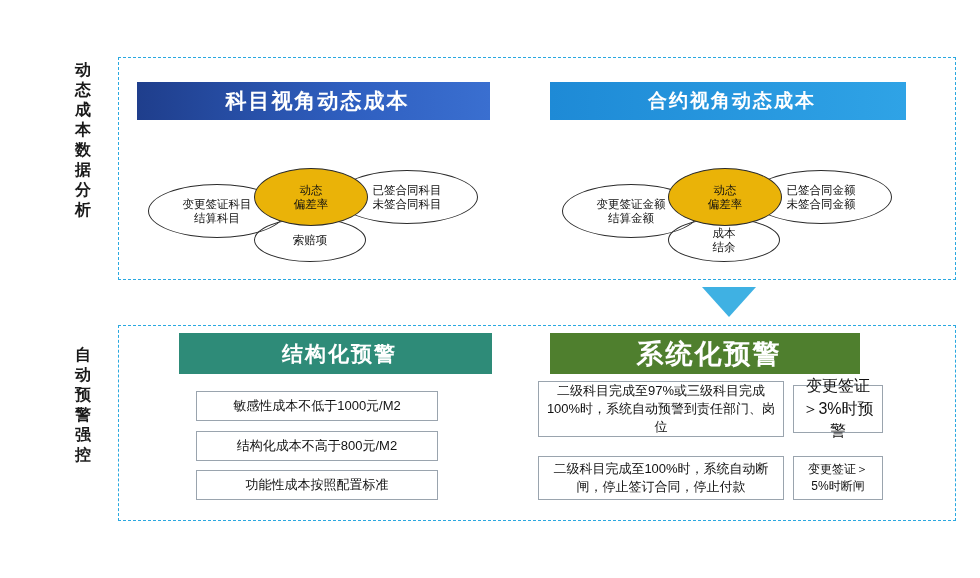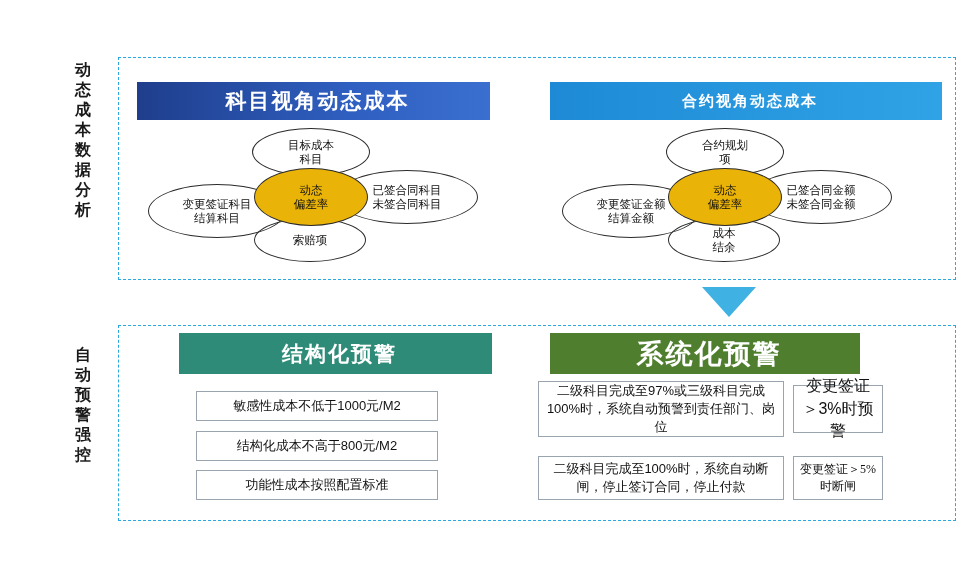--- a/index.html
+++ b/index.html
@@ -53,23 +53,23 @@
     box-sizing: border-box;
     padding-left: 8px;
   }
   #hdr-subject {
     left: 137px; top: 82px; width: 353px; height: 38px;
     background: linear-gradient(90deg, #1f3e8c 0%, #2f5fc0 60%, #3a6fd0 100%);
     font-size: 21px;
     letter-spacing: 2px;
   }
   #hdr-contract {
-    left: 550px; top: 82px; width: 392px; height: 38px;
+    left: 550px; top: 82px; width: 356px; height: 38px;
     background: linear-gradient(90deg, #1e8ad6 0%, #2fa3e6 100%);
-    font-size: 15px;
+    font-size: 19px;
     letter-spacing: 2px;
   }
   #hdr-struct {
     left: 179px; top: 333px; width: 313px; height: 41px;
     background: #2e8b78;
     font-size: 21px;
     letter-spacing: 2px;
   }
   #hdr-system {
     left: 550px; top: 333px; width: 310px; height: 41px;
@@ -138,21 +138,21 @@
     line-height: 1.4;
     padding: 4px 6px;
   }
   #struct-rule-0 { left: 196px; top: 391px; width: 242px; height: 30px; }
   #struct-rule-1 { left: 196px; top: 431px; width: 242px; height: 30px; }
   #struct-rule-2 { left: 196px; top: 470px; width: 242px; height: 30px; }
 
   #system-rule-0 { left: 538px; top: 381px; width: 246px; height: 56px; }
   #system-rule-1 { left: 538px; top: 456px; width: 246px; height: 44px; }
   #system-note-0 { left: 793px; top: 385px; width: 90px; height: 48px; font-size: 16px; }
-  #system-note-1 { left: 793px; top: 456px; width: 90px; height: 44px; font-size: 12px; font-family: Liberation Serif, serif; }
+  #system-note-1 { left: 793px; top: 456px; width: 90px; height: 44px; font-size: 12px; }
 </style>
 </head>
 <body>
 
 <div class="vlabel" id="vlabel-top">
   <span>动</span>
   <span>态</span>
   <span>成</span>
   <span>本</span>
   <span>数</span>
@@ -169,46 +169,38 @@
   <span>强</span>
   <span>控</span>
 </div>
 
 <div class="panel" id="panel-top"></div>
 
 <div class="sec-header" id="hdr-subject">科目视角动态成本</div>
 <div class="sec-header" id="hdr-contract">合约视角动态成本</div>
 
 <div class="cluster" id="cluster-subject">
-  <div class="ell e-top">
-    <span class="ell-txt" style="white-space:pre-line">目标成本
-科目</span>
-  </div>
   <div class="ell e-left">
     <span class="ell-txt" style="white-space:pre-line">变更签证科目
 结算科目</span>
   </div>
   <div class="ell e-right">
     <span class="ell-txt" style="white-space:pre-line">已签合同科目
 未签合同科目</span>
   </div>
   <div class="ell e-bottom">
     <span class="ell-txt" style="white-space:pre-line">索赔项</span>
   </div>
   <div class="ell center e-center">
     <span class="ell-txt" style="white-space:pre-line">动态
 偏差率</span>
   </div>
 </div>
 
 <div class="cluster" id="cluster-contract">
-  <div class="ell e-top">
-    <span class="ell-txt" style="white-space:pre-line">合约规划
-项</span>
-  </div>
   <div class="ell e-left">
     <span class="ell-txt" style="white-space:pre-line">变更签证金额
 结算金额</span>
   </div>
   <div class="ell e-right">
     <span class="ell-txt" style="white-space:pre-line">已签合同金额
 未签合同金额</span>
   </div>
   <div class="ell e-bottom">
     <span class="ell-txt" style="white-space:pre-line">成本

